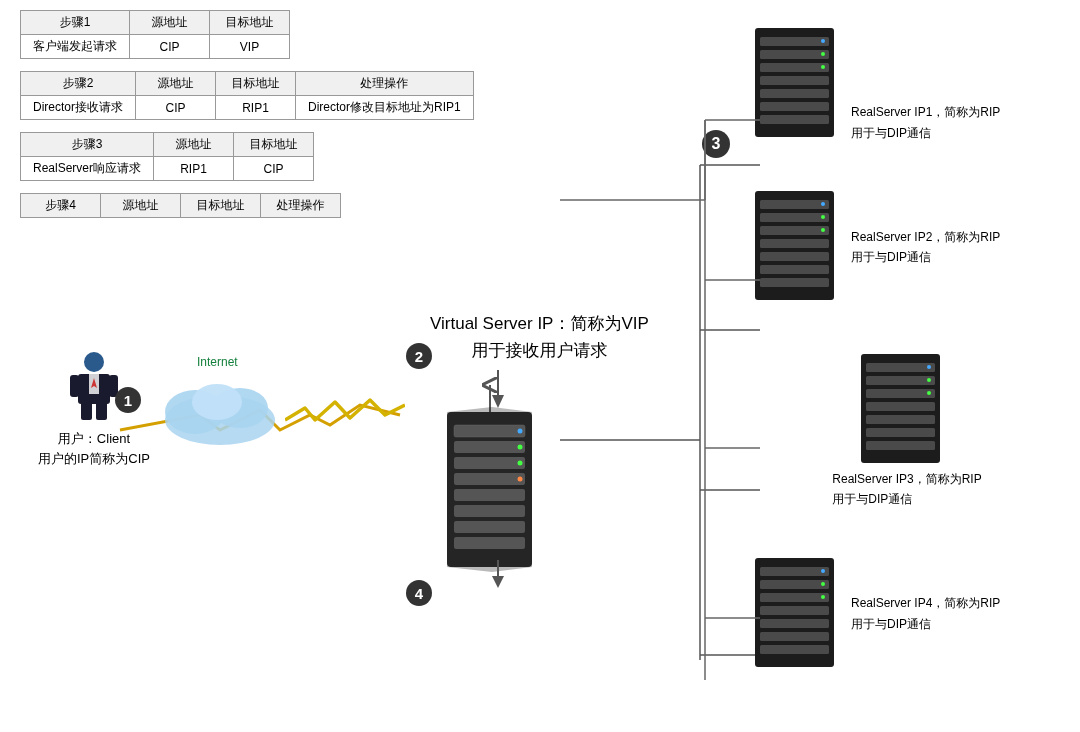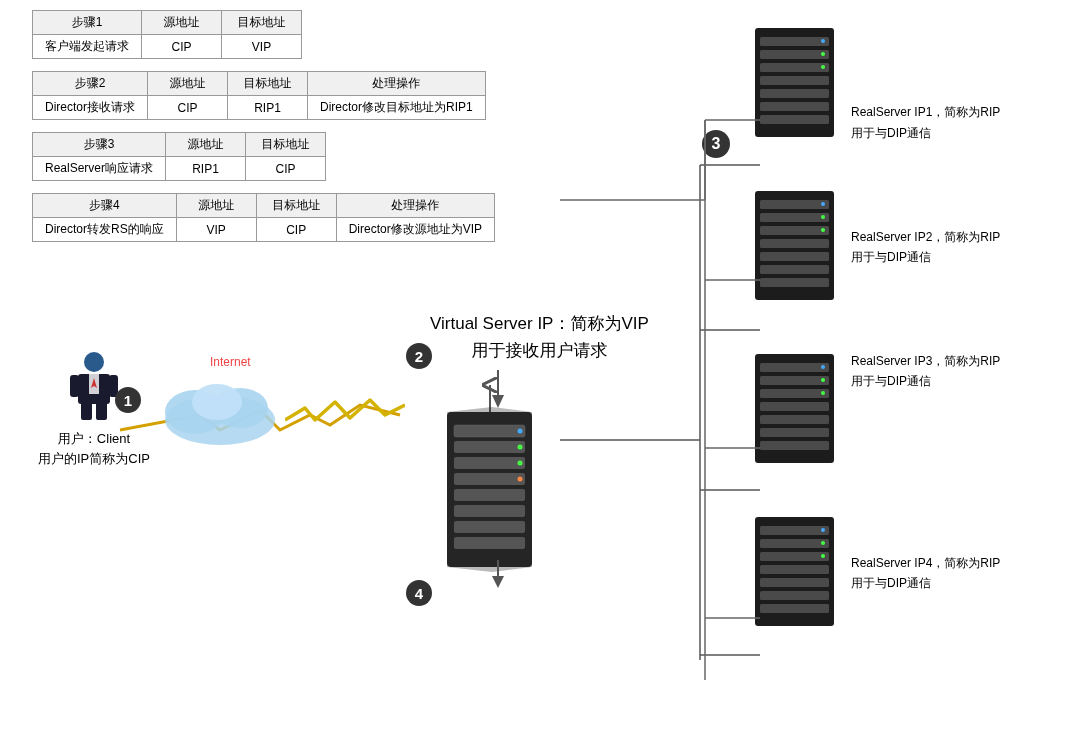--- a/index.html
+++ b/index.html
@@ -18,21 +18,20 @@
       position: absolute;
       left: 20px;
       top: 10px;
       width: 580px;
     }
 
     .step-table {
       border-collapse: collapse;
       margin-bottom: 12px;
       font-size: 12px;
-      margin-left: 12px;
     }
     .step-table td {
       border: 1px solid #999;
       padding: 3px 12px;
       text-align: center;
       min-width: 80px;
     }
     .step-table tr:first-child td {
       background: #f0f0f0;
       font-weight: normal;
@@ -128,26 +127,20 @@
     </table>
 
   <table class="step-table">
     <tbody>
         <tr>
       <td>步骤4</td>
       <td>源地址</td>
       <td>目标地址</td>
       <td>处理操作</td>
     </tr>
-    <tr>
-      <td>Director转发RS的响应</td>
-      <td>VIP</td>
-      <td>CIP</td>
-      <td>Director修改源地址为VIP</td>
-    </tr>
   </tbody>
     </table>
 </div>
 
 <div style="position:absolute; left:0; top:295px; width:700px; height:435px;">
 
   <div style="position:absolute; left:38px; top:55px; text-align:center;">
     
     <svg width="52" height="72" viewBox="0 0 52 72">
 
@@ -165,21 +158,21 @@
       <rect x="41" y="25" width="9" height="22" rx="3" fill="#1a1a2e"></rect>
     </svg>
     <div style="font-size:13px; margin-top:4px; line-height:1.5;">
       <div>用户：Client</div>
       <div>用户的IP简称为CIP</div>
     </div>
   </div>
 
   <div style="position:absolute; left:115px; top:92px; width:26px; height:26px; background:#333; border-radius:50%; color:#fff; font-size:15px; font-weight:bold; display:flex; align-items:center; justify-content:center;">1</div>
 
-  <div style="position:absolute; left:210px; top:60px; font-size:12px; color:#ef4444;">Internet</div>
+  <div style="position:absolute; left:197px; top:60px; font-size:12px; color:#15803d;">Internet</div>
 
   <div style="position:absolute; left:155px; top:75px;">
     <svg width="130" height="80" viewBox="0 0 130 80">
       <ellipse cx="65" cy="50" rx="55" ry="25" fill="#a8d4f0" opacity="0.85"></ellipse>
       <ellipse cx="40" cy="42" rx="30" ry="22" fill="#a8d4f0" opacity="0.9"></ellipse>
       <ellipse cx="85" cy="38" rx="28" ry="20" fill="#a8d4f0" opacity="0.9"></ellipse>
       <ellipse cx="62" cy="32" rx="25" ry="18" fill="#c0e0f8" opacity="0.95"></ellipse>
     </svg>
   </div>
 
@@ -278,21 +271,21 @@
         <circle cx="71" cy="16" r="2" fill="#4af"></circle>
         <circle cx="71" cy="29" r="2" fill="#4f4"></circle>
         <circle cx="71" cy="42" r="2" fill="#4f4"></circle>
       </svg>
     </div>
     <div style="font-size:12px; line-height:1.7;">
       <div>RealServer IP2，简称为RIP<br>用于与DIP通信</div>
     </div>
   </div>
 
-  <div style="display:flex; align-items:flex-start; margin-bottom:45px;">
+  <div style="display:flex; align-items:center; margin-bottom:45px;flex-direction:column;">
     <div style="margin-right:14px;">
       <svg width="85" height="115" viewBox="0 0 85 115">
         <rect x="3" y="3" width="79" height="109" rx="3" fill="#1c1c1c"></rect>
         <rect x="8" y="12" width="69" height="9" rx="1.5" fill="#4a4a4a"></rect>
         <rect x="8" y="25" width="69" height="9" rx="1.5" fill="#4a4a4a"></rect>
         <rect x="8" y="38" width="69" height="9" rx="1.5" fill="#4a4a4a"></rect>
         <rect x="8" y="51" width="69" height="9" rx="1.5" fill="#4a4a4a"></rect>
         <rect x="8" y="64" width="69" height="9" rx="1.5" fill="#4a4a4a"></rect>
         <rect x="8" y="77" width="69" height="9" rx="1.5" fill="#4a4a4a"></rect>
         <rect x="8" y="90" width="69" height="9" rx="1.5" fill="#4a4a4a"></rect>

